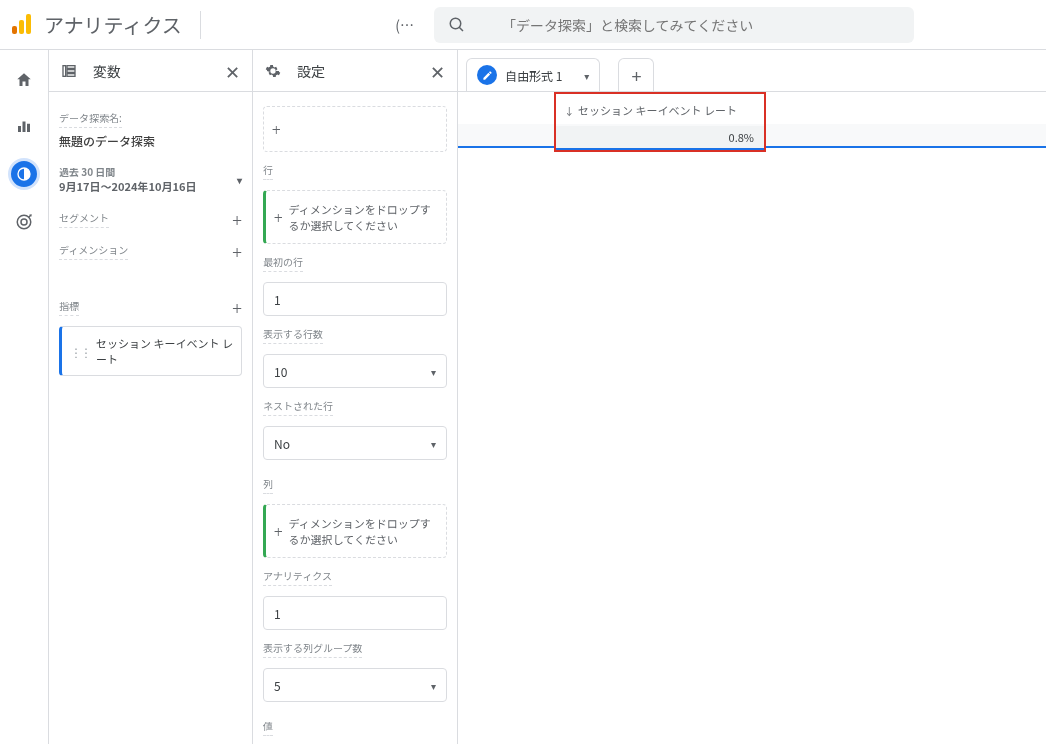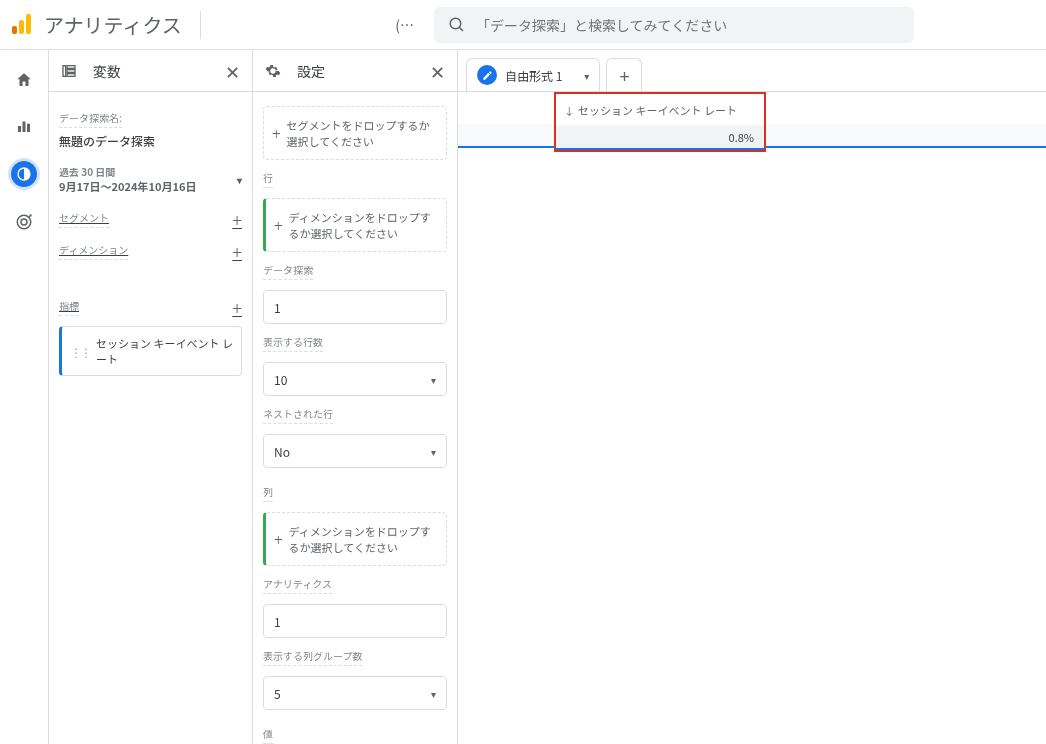--- a/index.html
+++ b/index.html
@@ -9,40 +9,40 @@
   .header { height: 50px; border-bottom: 1px solid #dadce0; display: flex; align-items: center; padding: 7px 12px; gap: 10px; }
   .logo { width: 22px; height: 22px; display: flex; align-items: flex-end; gap: 2px; padding-bottom: 2px; }
   .logo-bar { background: #fbbc04; border-radius: 2px; width: 5px; }
   .logo-bar:nth-child(1) { height: 8px; background: #e37400; }
   .logo-bar:nth-child(2) { height: 14px; }
   .logo-bar:nth-child(3) { height: 20px; }
   .app-title { font-size: 20px; color: #5f6368; font-weight: 400; }
   .header-divider { width: 1px; height: 28px; background: #dadce0; margin: 0 8px; }
   .property-label { color: #5f6368; font-size: 14px; flex: 0 0 auto; margin-left: auto; margin-right: 10px; }
   .search-box { flex: 0 0 480px; height: 36px; background: #f1f3f4; border-radius: 6px; display: flex; align-items: center; padding: 0 14px; gap: 10px; color: #5f6368; margin-right: 120px; }
-  .search-box input { border: none; background: transparent; outline: none; flex: 1; font-size: 14px; color: #3c4043; }
+  .search-box input { border: none; background: transparent; outline: none; flex: 1; font-size: 14px; color: #3c4043; margin-left: 26px; }
   
   
   .main { display: flex; height: calc(100% - 50px); }
   
   
   .nav-rail { width: 48px; border-right: 0; display: flex; flex-direction: column; align-items: center; padding-top: 16px; gap: 18px; }
   .nav-btn { width: 28px; height: 28px; border-radius: 50%; display: flex; align-items: center; justify-content: center; color: #5f6368; cursor: pointer; }
   .nav-btn.active { background: #1a73e8; color: #fff; border: 3px solid #d2e3fc; width: 32px; height: 32px; }
   
   
   .panel { width: 205px; border-right: 1px solid #dadce0; border-left: 1px solid #dadce0; display: flex; flex-direction: column; }
   .panel.settings { border-left: none; }
   .panel-header { height: 42px; border-bottom: 1px solid #dadce0; display: flex; align-items: center; justify-content: space-between; padding: 0 12px; }
   .panel-title { display: flex; align-items: center; gap: 16px; font-size: 14px; color: #3c4043; }
   .panel-close { color: #5f6368; cursor: pointer; font-size: 18px; }
   .panel-body { padding: 8px 10px; overflow-y: auto; flex: 1; }
   
   .section-label { font-size: 10px; color: #80868b; margin: 10px 0 4px; border-bottom: 1px dashed #dadce0; padding-bottom: 2px; display: inline-block; text-align: right; }
-  .section-label-row { display: flex; align-items: center; justify-content: space-between; margin-top: 6px; text-decoration: underline; }
+  .section-label-row { display: flex; align-items: center; justify-content: space-between; margin-top: 6px; }
   .section-label-row .section-label { margin: 0; }
   .plus-icon { color: #5f6368; font-size: 18px; cursor: pointer; font-weight: 300; }
   
   .exp-name { font-size: 12px; color: #404040; font-weight: 500; margin-bottom: 10px; }
   .date-range { font-size: 11px; color: #5f6368; padding: 6px 0; display: flex; align-items: center; justify-content: space-between; cursor: pointer; font-weight: bold; }
   .date-range-text { line-height: 1.4; }
   .date-small { font-size: 10px; color: #80868b; }
   
   .chip { border: 1px solid #dadce0; border-radius: 4px; padding: 8px 8px; font-size: 11px; color: #3c4043; display: flex; align-items: center; gap: 6px; margin-top: 6px; cursor: grab; border-left: 3px solid #fbbc04; }
   .chip.blue { border-left-color: #1a73e8; }
@@ -52,21 +52,21 @@
   .drop-zone { border: 1px dashed #dadce0; border-radius: 4px; padding: 10px 8px; display: flex; align-items: center; gap: 6px; font-size: 11px; color: #5f6368; margin-top: 6px; min-height: 44px; }
   .drop-zone .plus-icon { font-size: 16px; }
   .drop-zone.rows { border-left: 3px solid #34a853; }
   .drop-zone.cols { border-left: 3px solid #34a853; }
   
   .input-box { border: 1px solid #dadce0; border-radius: 4px; height: 34px; padding: 0 10px; display: flex; align-items: center; justify-content: space-between; font-size: 12px; margin-top: 6px; color: #3c4043; }
   .caret-down { color: #5f6368; font-size: 10px; }
   
   
   .canvas { flex: 1; display: flex; flex-direction: column; }
-  .tabs-row { height: 42px; border-bottom: 1px solid #dadce0; display: flex; align-items: center; padding: 0 8px; gap: 0; }
+  .tabs-row { height: 42px; border-bottom: 1px solid #dadce0; display: flex; align-items: center; padding: 0 8px; gap: 12px; }
   .tab { height: 34px; border: 1px solid #dadce0; border-radius: 6px 6px 0 0; display: flex; align-items: center; padding: 0 10px; gap: 8px; font-size: 12px; color: #3c4043; margin-right: 6px; border-bottom: none; margin-top: 8px; }
   .tab-edit-icon { width: 20px; height: 20px; border-radius: 50%; background: #1a73e8; display: flex; align-items: center; justify-content: center; color: #fff; }
   .tab-add { width: 36px; height: 34px; border: 1px solid #dadce0; border-radius: 6px 6px 0 0; display: flex; align-items: center; justify-content: center; color: #5f6368; font-size: 18px; margin-top: 8px; border-bottom: none; cursor: pointer;}
   
   .canvas-body { flex: 1; padding: 0; position: relative; }
   .highlight-box { position: absolute; top: 0px; left: 96px; width: 212px; border: 2px solid #d93025; }
   .result-header { height: 32px; display: flex; align-items: center; padding: 0 8px; font-size: 11px; color: #5f6368; gap: 4px;}
   .sort-arrow { font-size: 10px; }
   .result-value-row { height: 24px; background: #f1f3f4; border-bottom: 2px solid #1a73e8; display: flex; align-items: center; justify-content: flex-end; padding: 0 10px; font-size: 11px; color: #3c4043; width: 100%; }
   .result-row-outer { position: absolute; top: 32px; left: 0; right: 0; height: 24px; background: #f8f9fa; border-bottom: 2px solid #1a73e8;}
@@ -176,30 +176,29 @@
         <svg width="16" height="16" viewBox="0 0 24 24" fill="#5f6368">
             <path d="M12 8a4 4 0 100 8 4 4 0 000-8zm9 4a7 7 0 01-.1 1.2l2 1.6-2 3.4-2.4-1a7 7 0 01-2 1.2l-.4 2.6h-4l-.4-2.6a7 7 0 01-2-1.2l-2.4 1-2-3.4 2-1.6A7 7 0 013 12a7 7 0 01.1-1.2l-2-1.6 2-3.4 2.4 1a7 7 0 012-1.2L7.9 3h4l.4 2.6a7 7 0 012 1.2l2.4-1 2 3.4-2 1.6c.07.4.1.8.1 1.2z"></path>
           </svg>
         <span>設定</span>
       </div>
       <span class="panel-close">✕</span>
     </div>
     <div class="panel-body">
       <div class="drop-zone">
         <span class="plus-icon">+</span>
-        <span>セグメントをドロップするか選択してください</span>
       </div>
 
       <div class="section-label">行</div>
       <div class="drop-zone rows">
         <span class="plus-icon">+</span>
         <span>ディメンションをドロップするか選択してください</span>
       </div>
 
-      <div class="section-label">データ探索</div>
+      <div class="section-label">最初の行</div>
       <div class="input-box">
         <span>1</span>
       </div>
 
       <div class="section-label">表示する行数</div>
       <div class="input-box">
         <span>10</span>
         <span class="caret-down">▾</span>
       </div>
 

